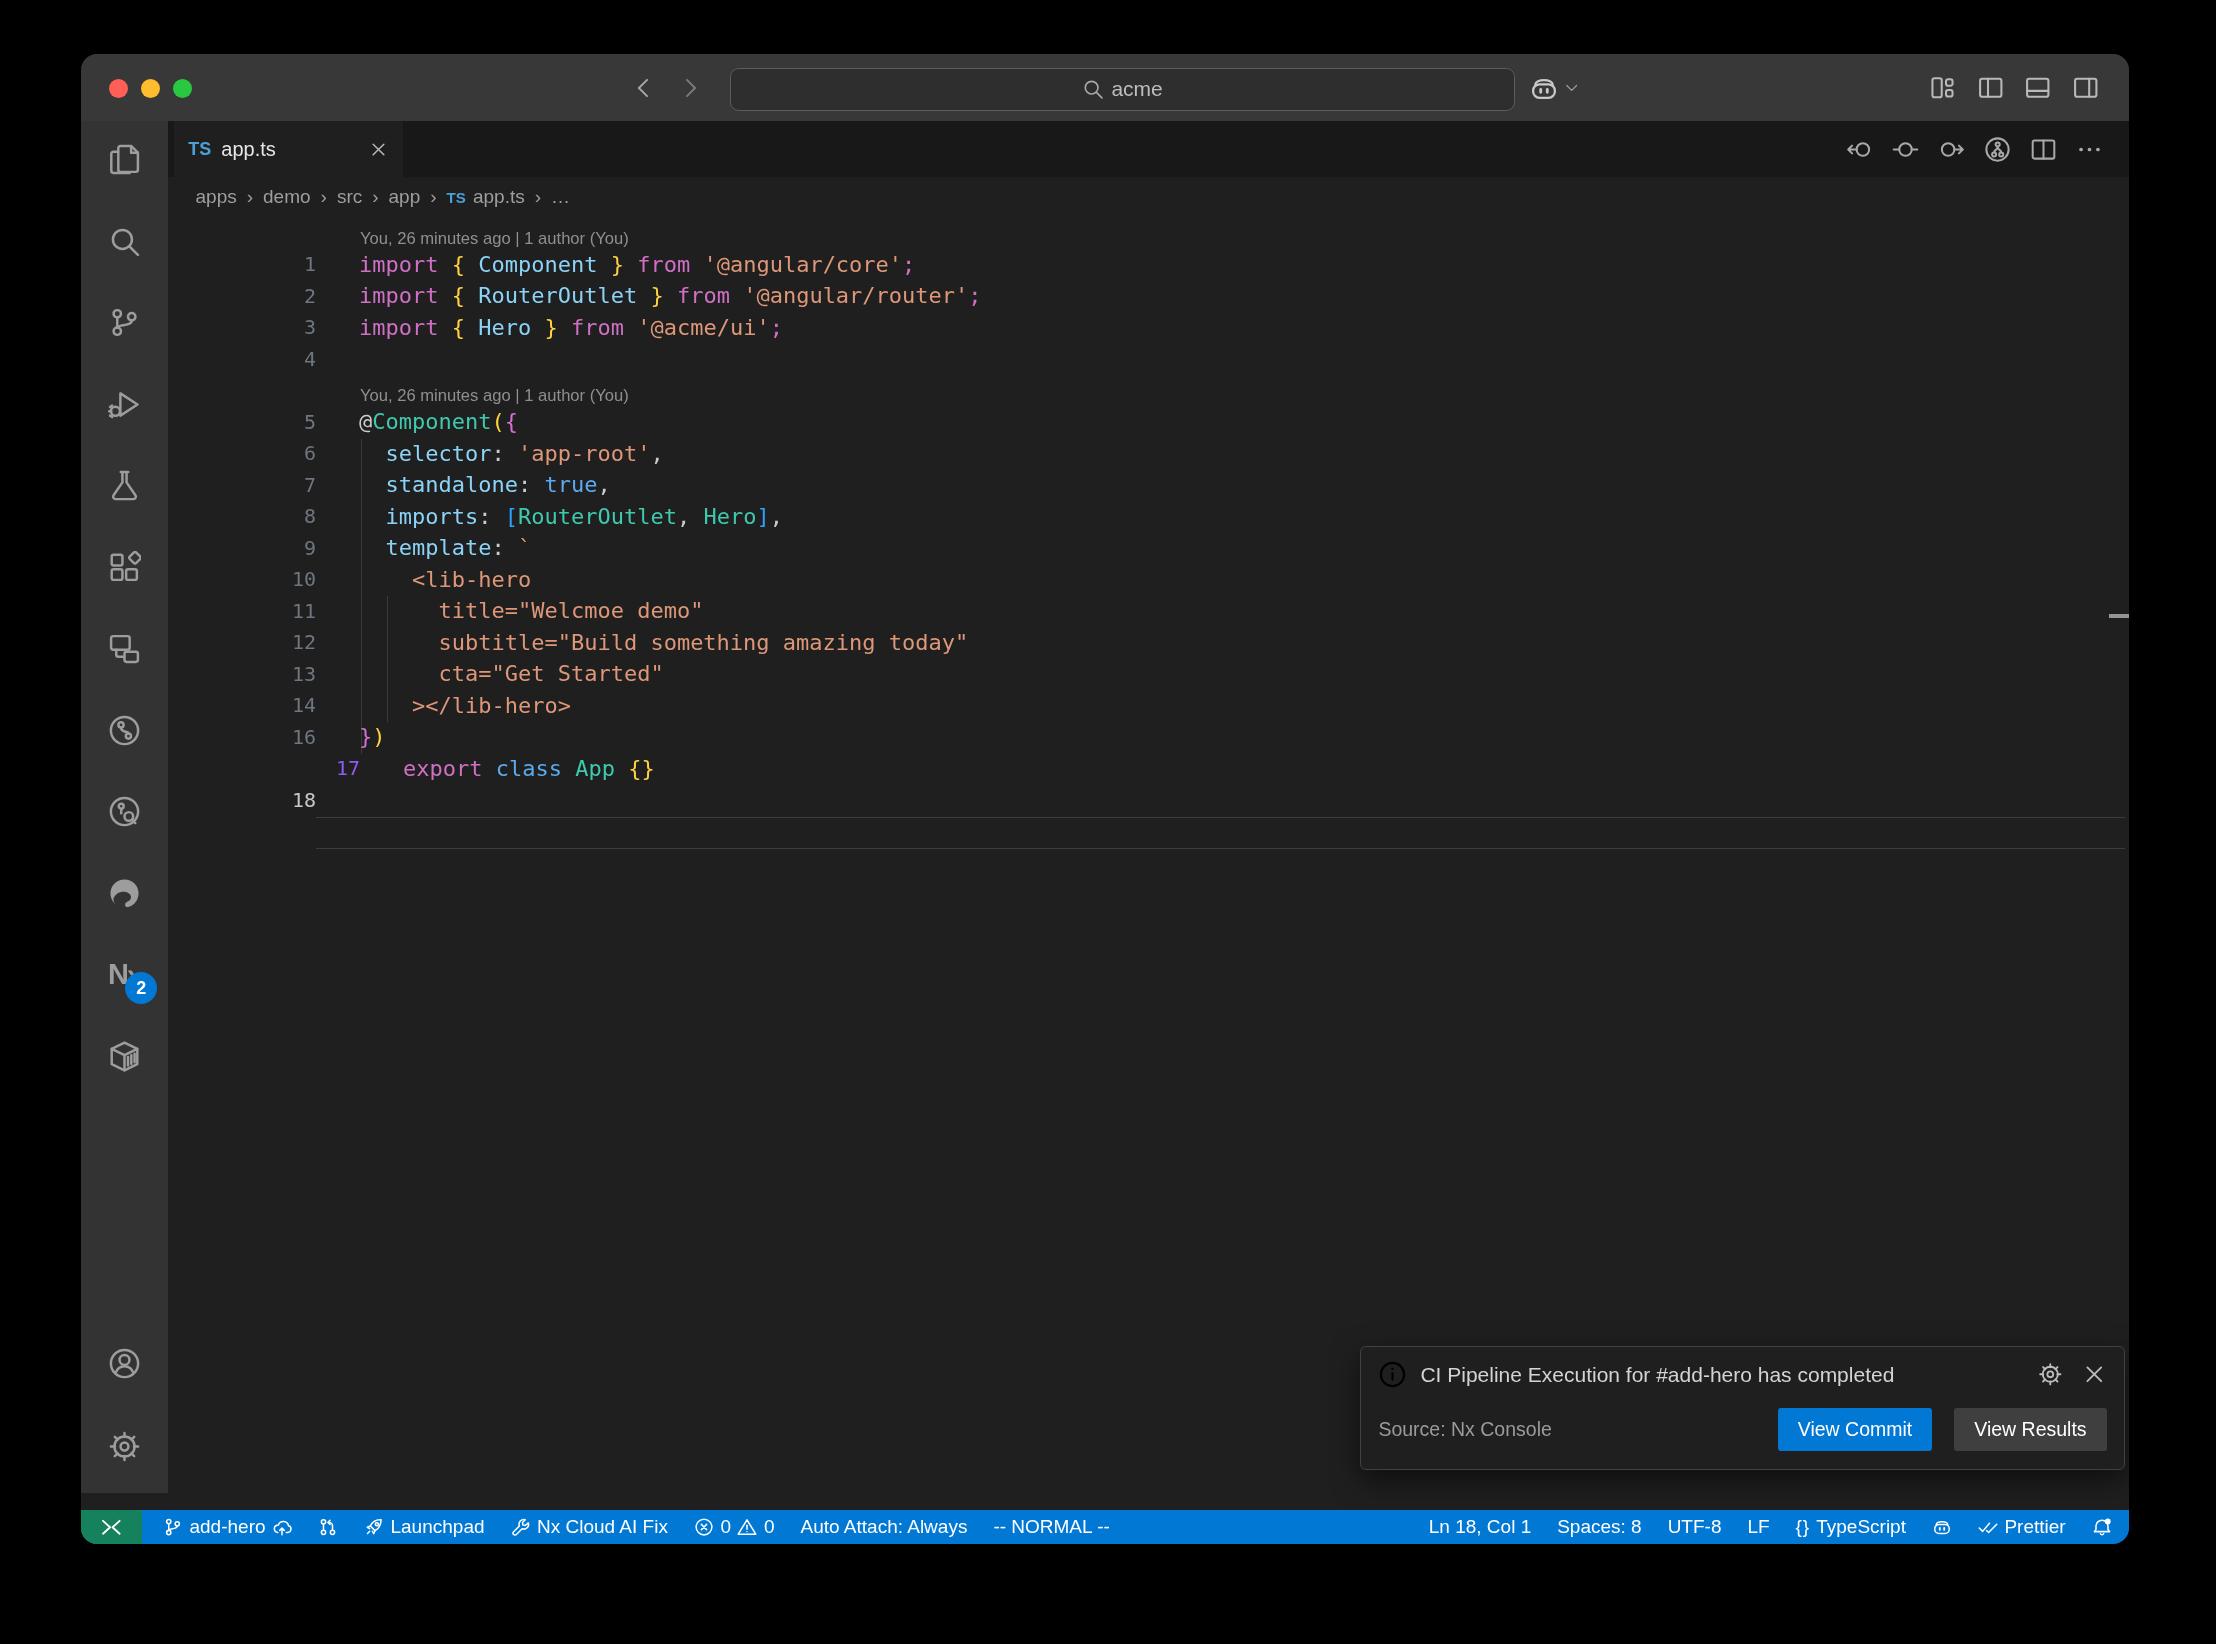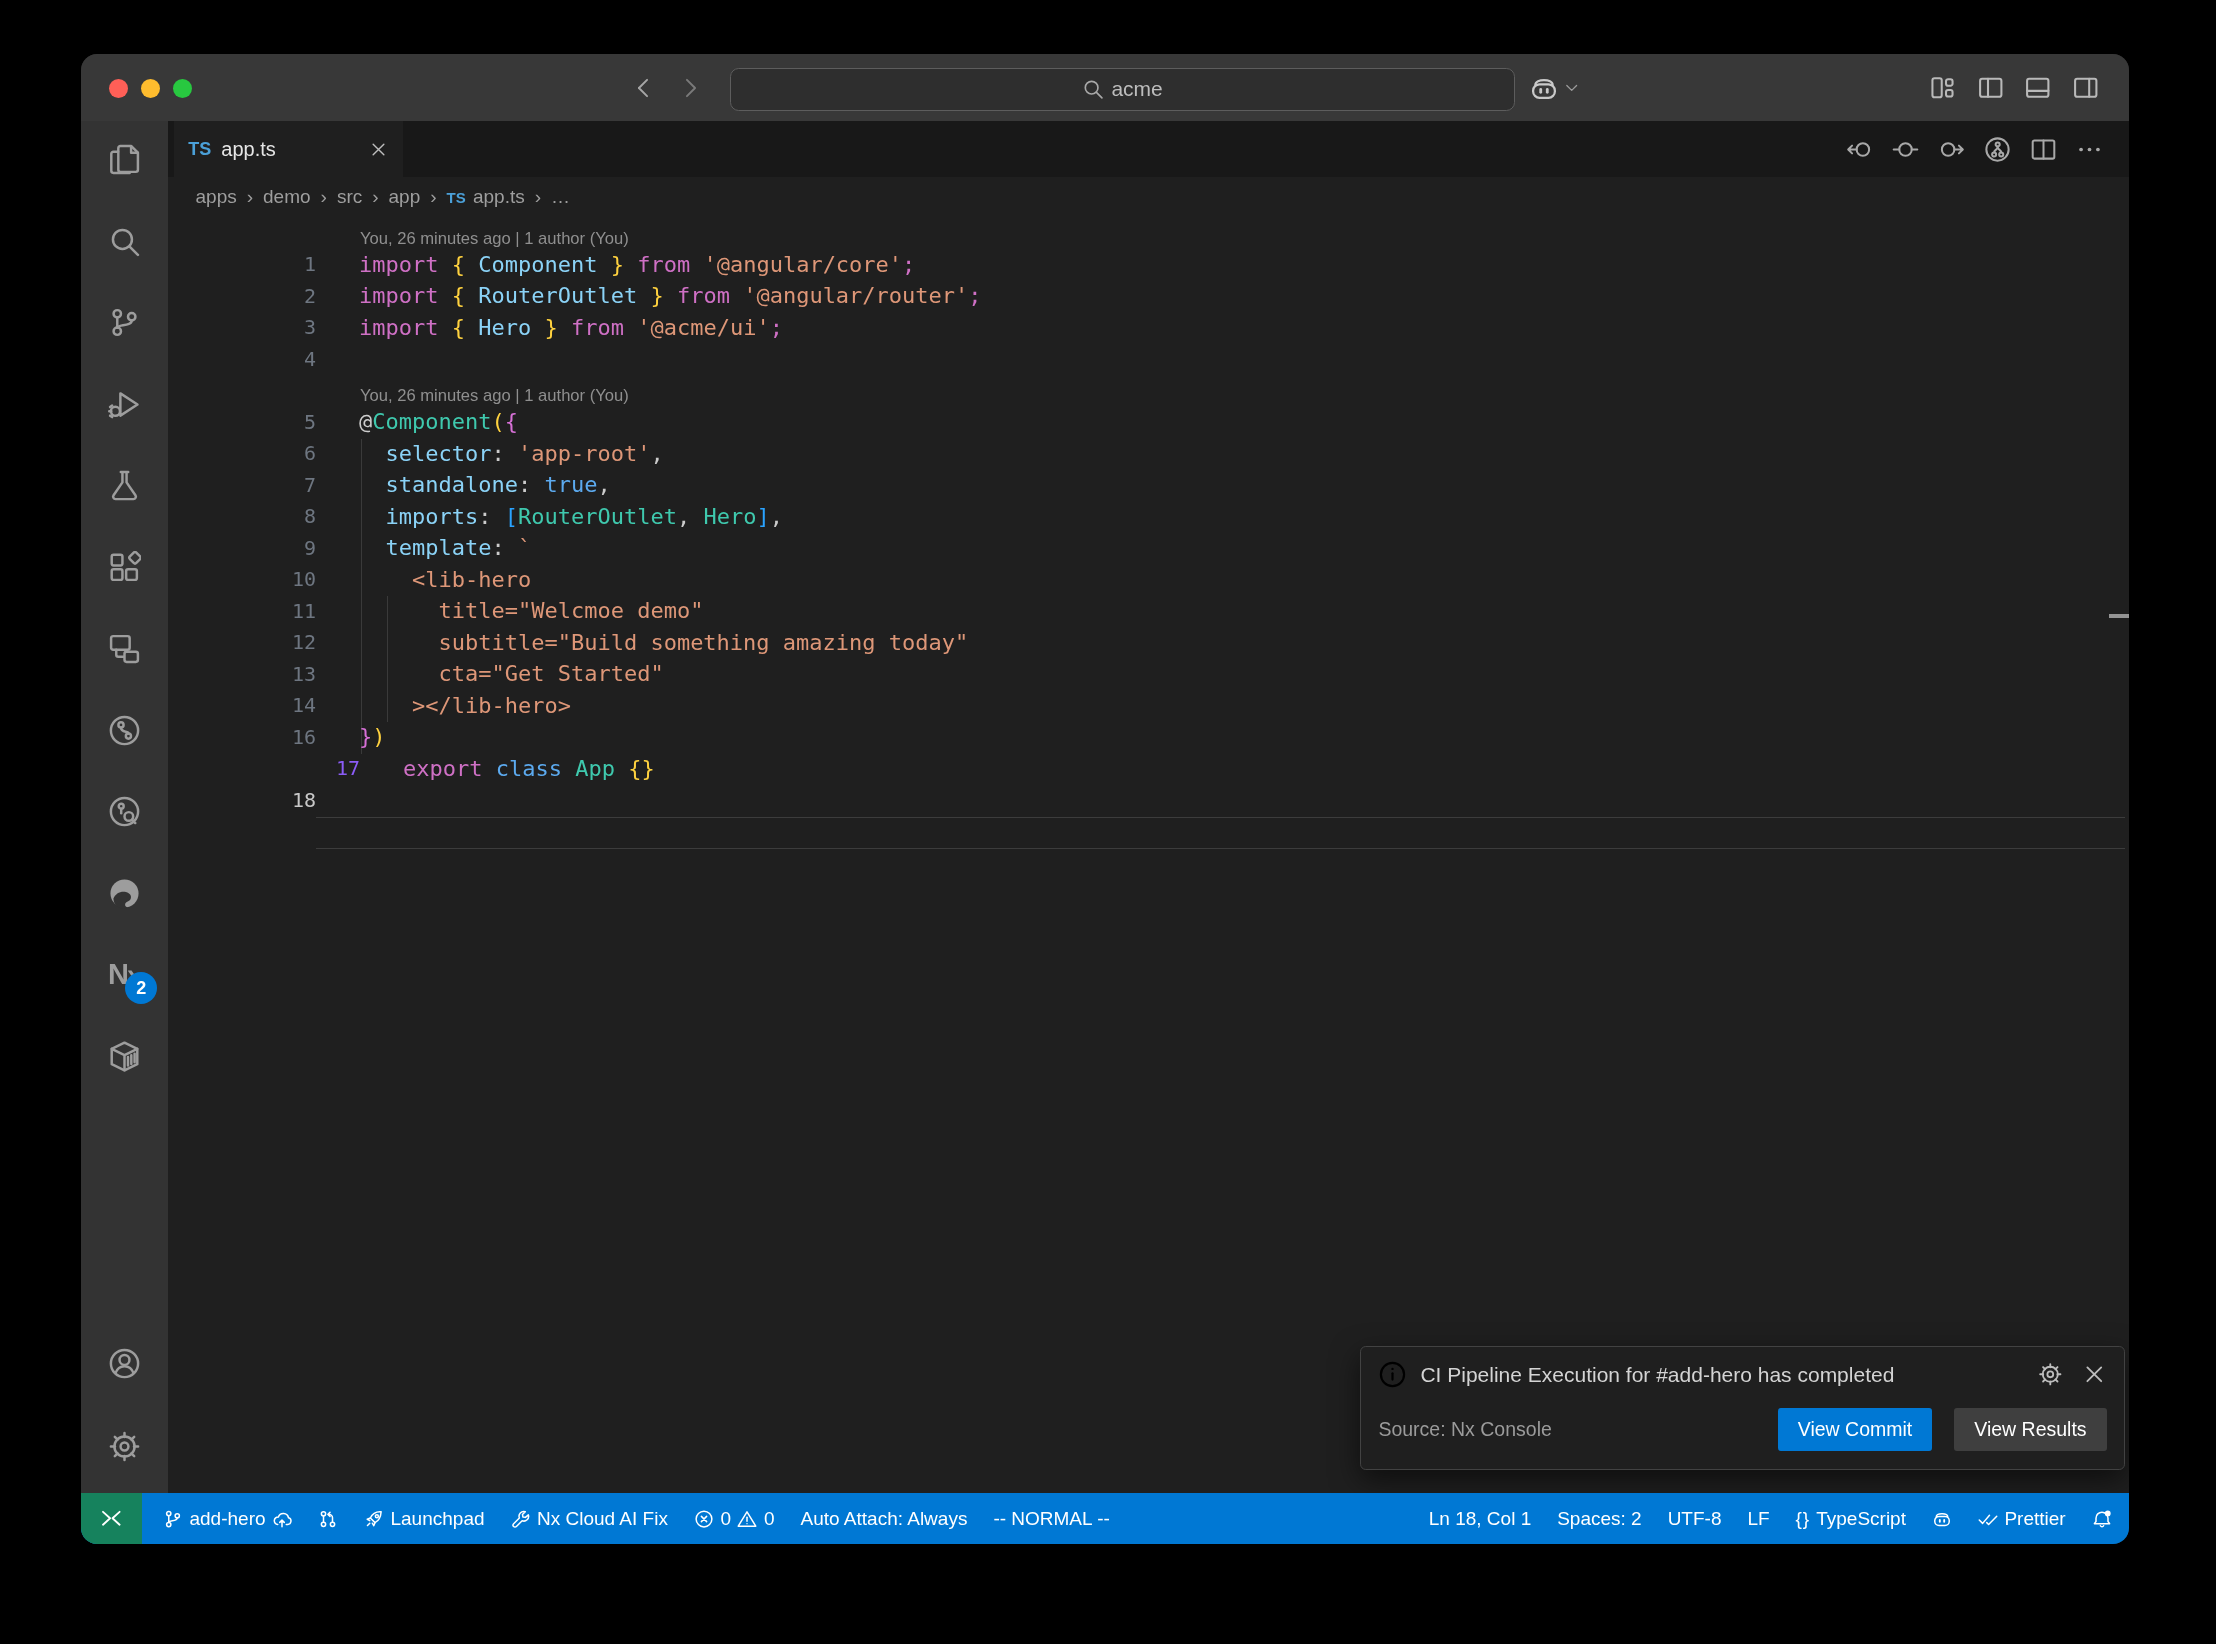--- a/index.html
+++ b/index.html
@@ -56,21 +56,21 @@
   .toast-row1 .ico-info{width:29px;height:29px;flex:none;}
   .toast-title{font-size:21px;color:#d4d4d4;flex:1;}
   .toast-icons{display:flex;gap:19px;color:#bdbdbd;}
   .toast-icons .tico{width:24.6px;height:24.6px;cursor:pointer;}
   .toast-row2{display:flex;align-items:center;margin-top:19px;}
   .toast-source{font-size:19.5px;color:#9b9b9b;}
   .toast-actions{margin-left:auto;display:flex;gap:22px;}
   .toast-btn{height:43px;padding:0 20px;border:none;border-radius:2.9px;font-size:19.5px;color:#fff;display:flex;align-items:center;cursor:pointer;font-family:"Liberation Sans",sans-serif;}
   .toast-btn.secondary{background:#3f3f3f;}
   
-  .statusbar{position:absolute;left:0;right:0;bottom:0;height:51px;display:flex;align-items:stretch;color:#fff;font-size:19px;}
+  .statusbar{position:absolute;left:0;right:0;bottom:0;height:34px;display:flex;align-items:stretch;color:#fff;font-size:19px;}
   .remote{width:61px;flex:none;display:flex;align-items:center;justify-content:center;cursor:pointer;}
   .remote .ico{width:24.6px;height:24.6px;}
   .sb-group{display:flex;align-items:center;gap:7.2px;padding:0 11.6px;}
   .sb-item{display:flex;align-items:center;gap:6.5px;padding:0 9.4px;height:100%;cursor:pointer;white-space:nowrap;}
   .sb-item .ico{width:20px;height:20px;}
   .sb-item .braces-txt{font-size:19px;letter-spacing:0.7px;}
   .sb-right{margin-left:auto;display:flex;align-items:center;padding-right:8px;}
   .ico svg,.act svg,.btn svg,.tico svg,.ico-info svg,.close svg{width:100%;height:100%;display:block;}
 </style>
 </head>
@@ -556,21 +556,21 @@
         </div>
         <div class="sb-item">
           <span>-- NORMAL --</span>
         </div>
       </div>
     <div class="sb-group sb-right" id="sb-right">
         <div class="sb-item">
           <span>Ln 18, Col 1</span>
         </div>
         <div class="sb-item">
-          <span>Spaces: 2</span>
+          <span>Spaces: 8</span>
         </div>
         <div class="sb-item">
           <span>UTF-8</span>
         </div>
         <div class="sb-item">
           <span>LF</span>
         </div>
         <div class="sb-item">
           <span class="braces-txt">{}</span>
           <span>TypeScript</span>

